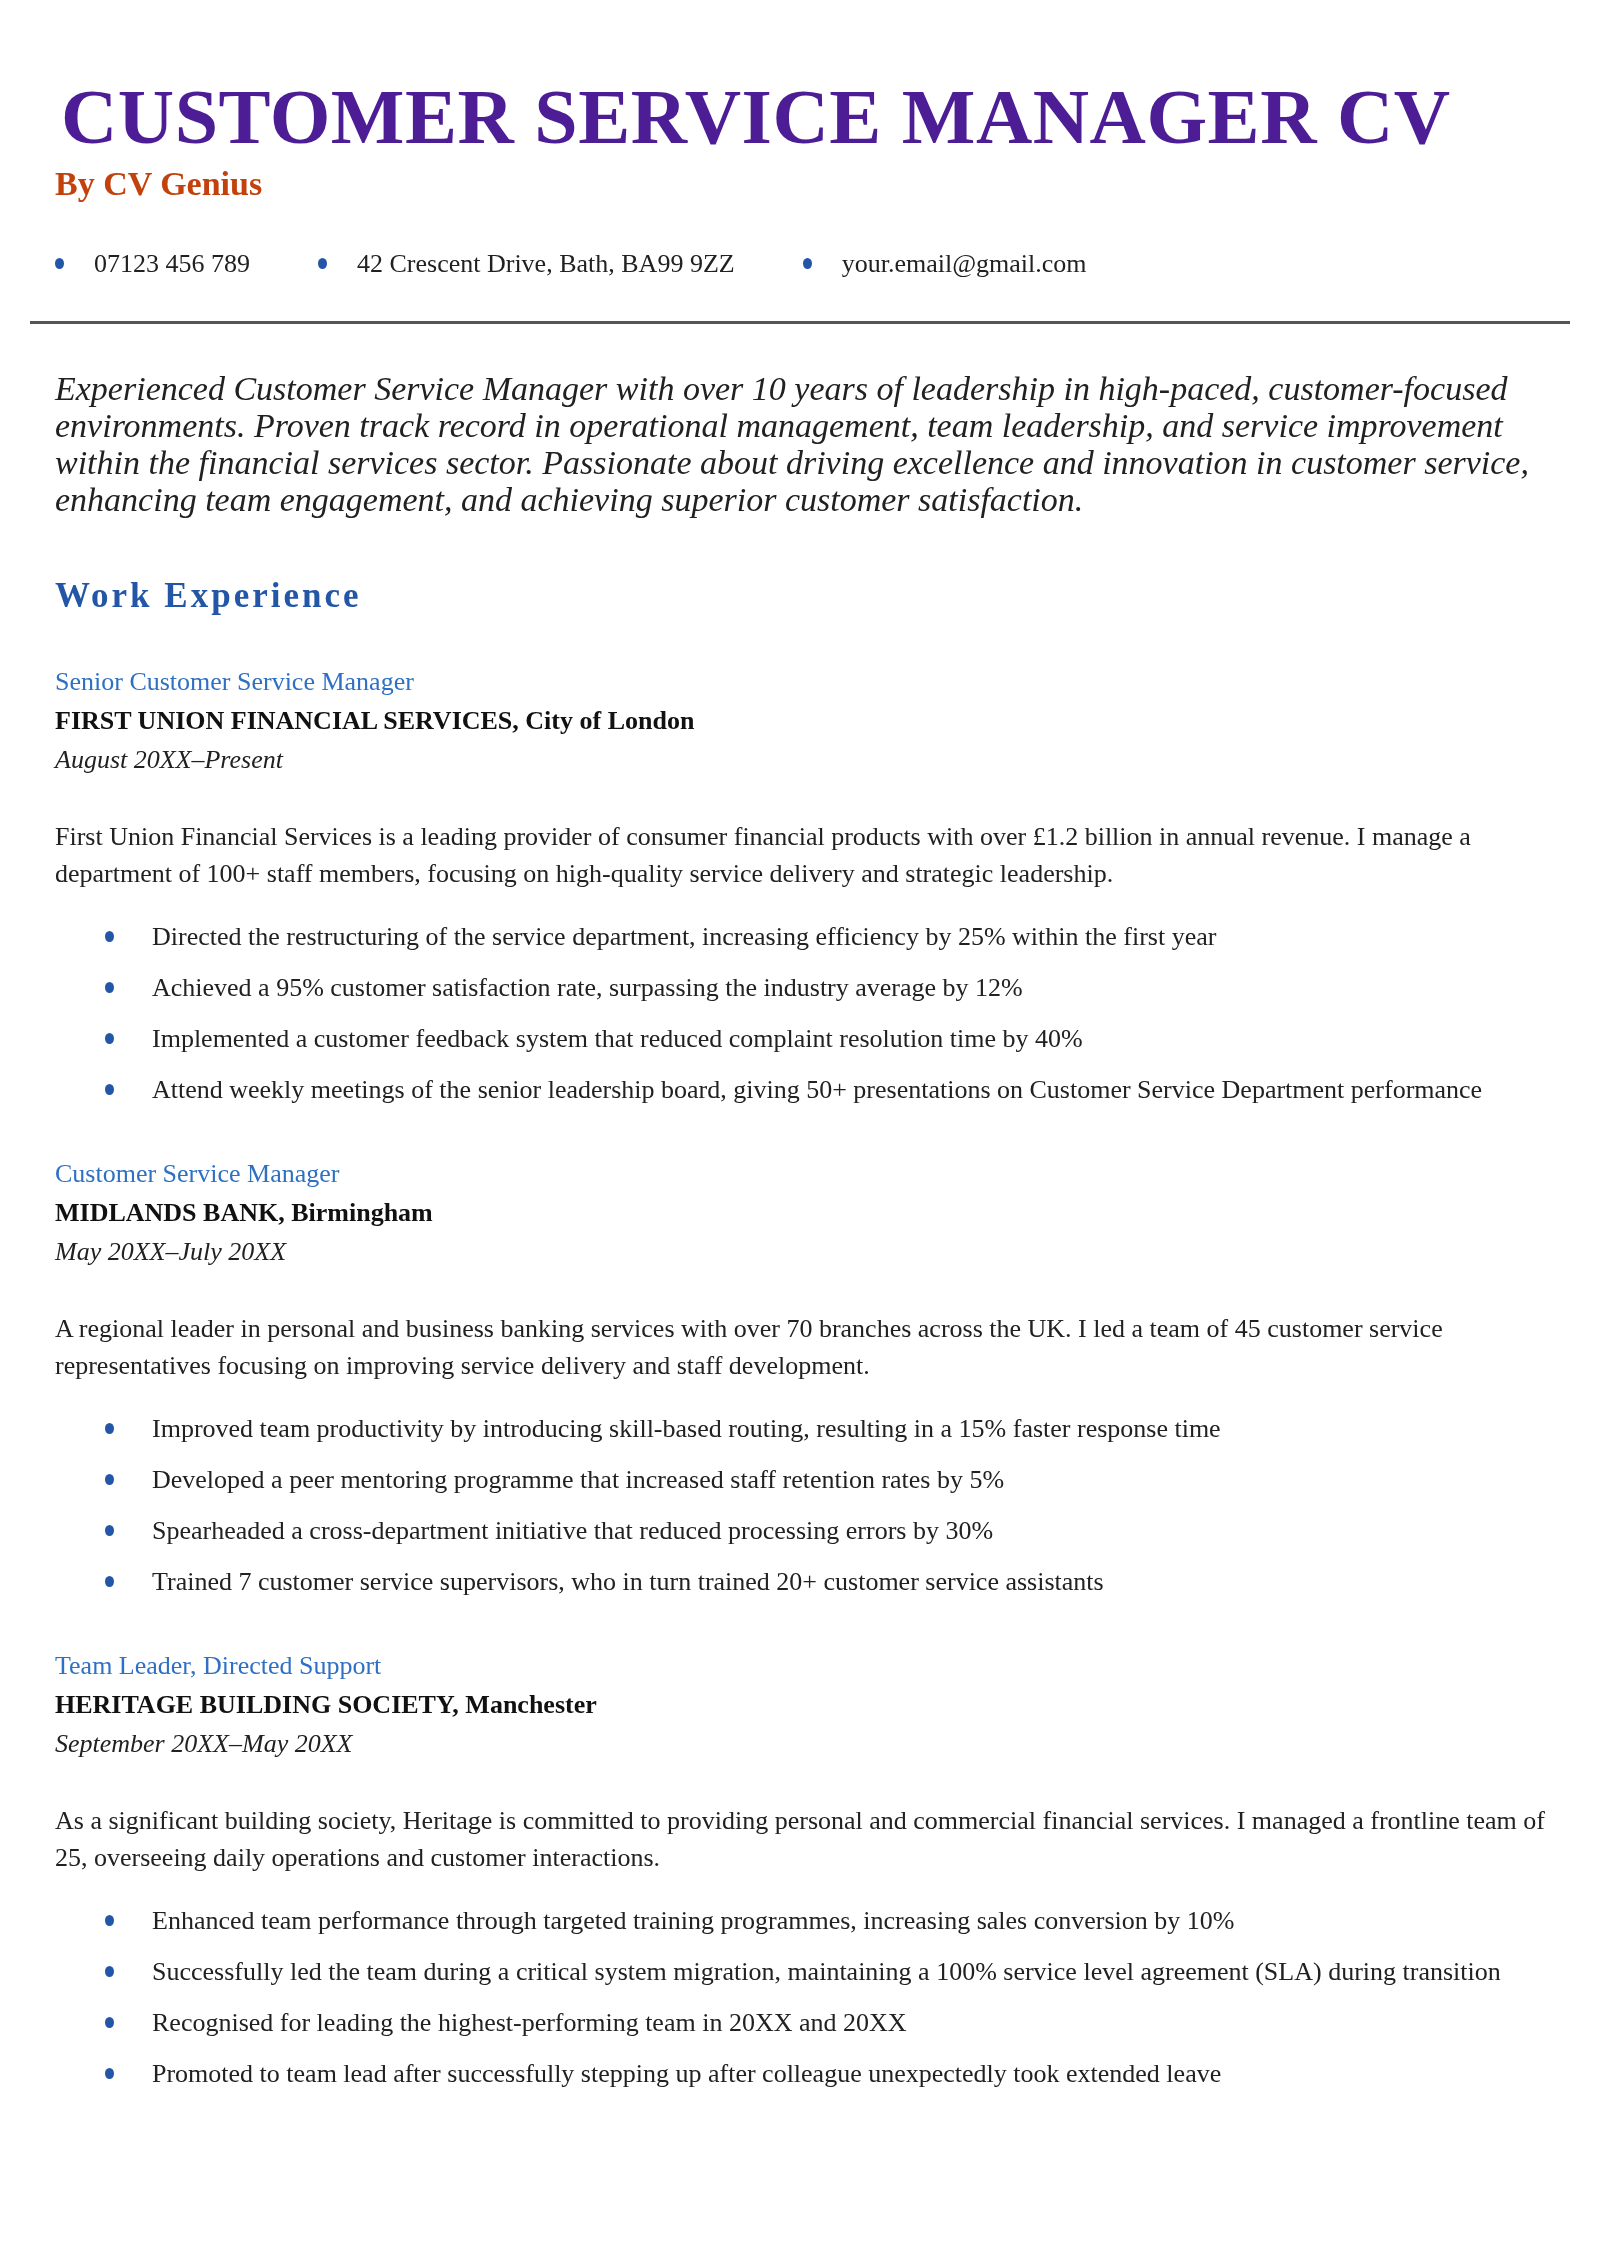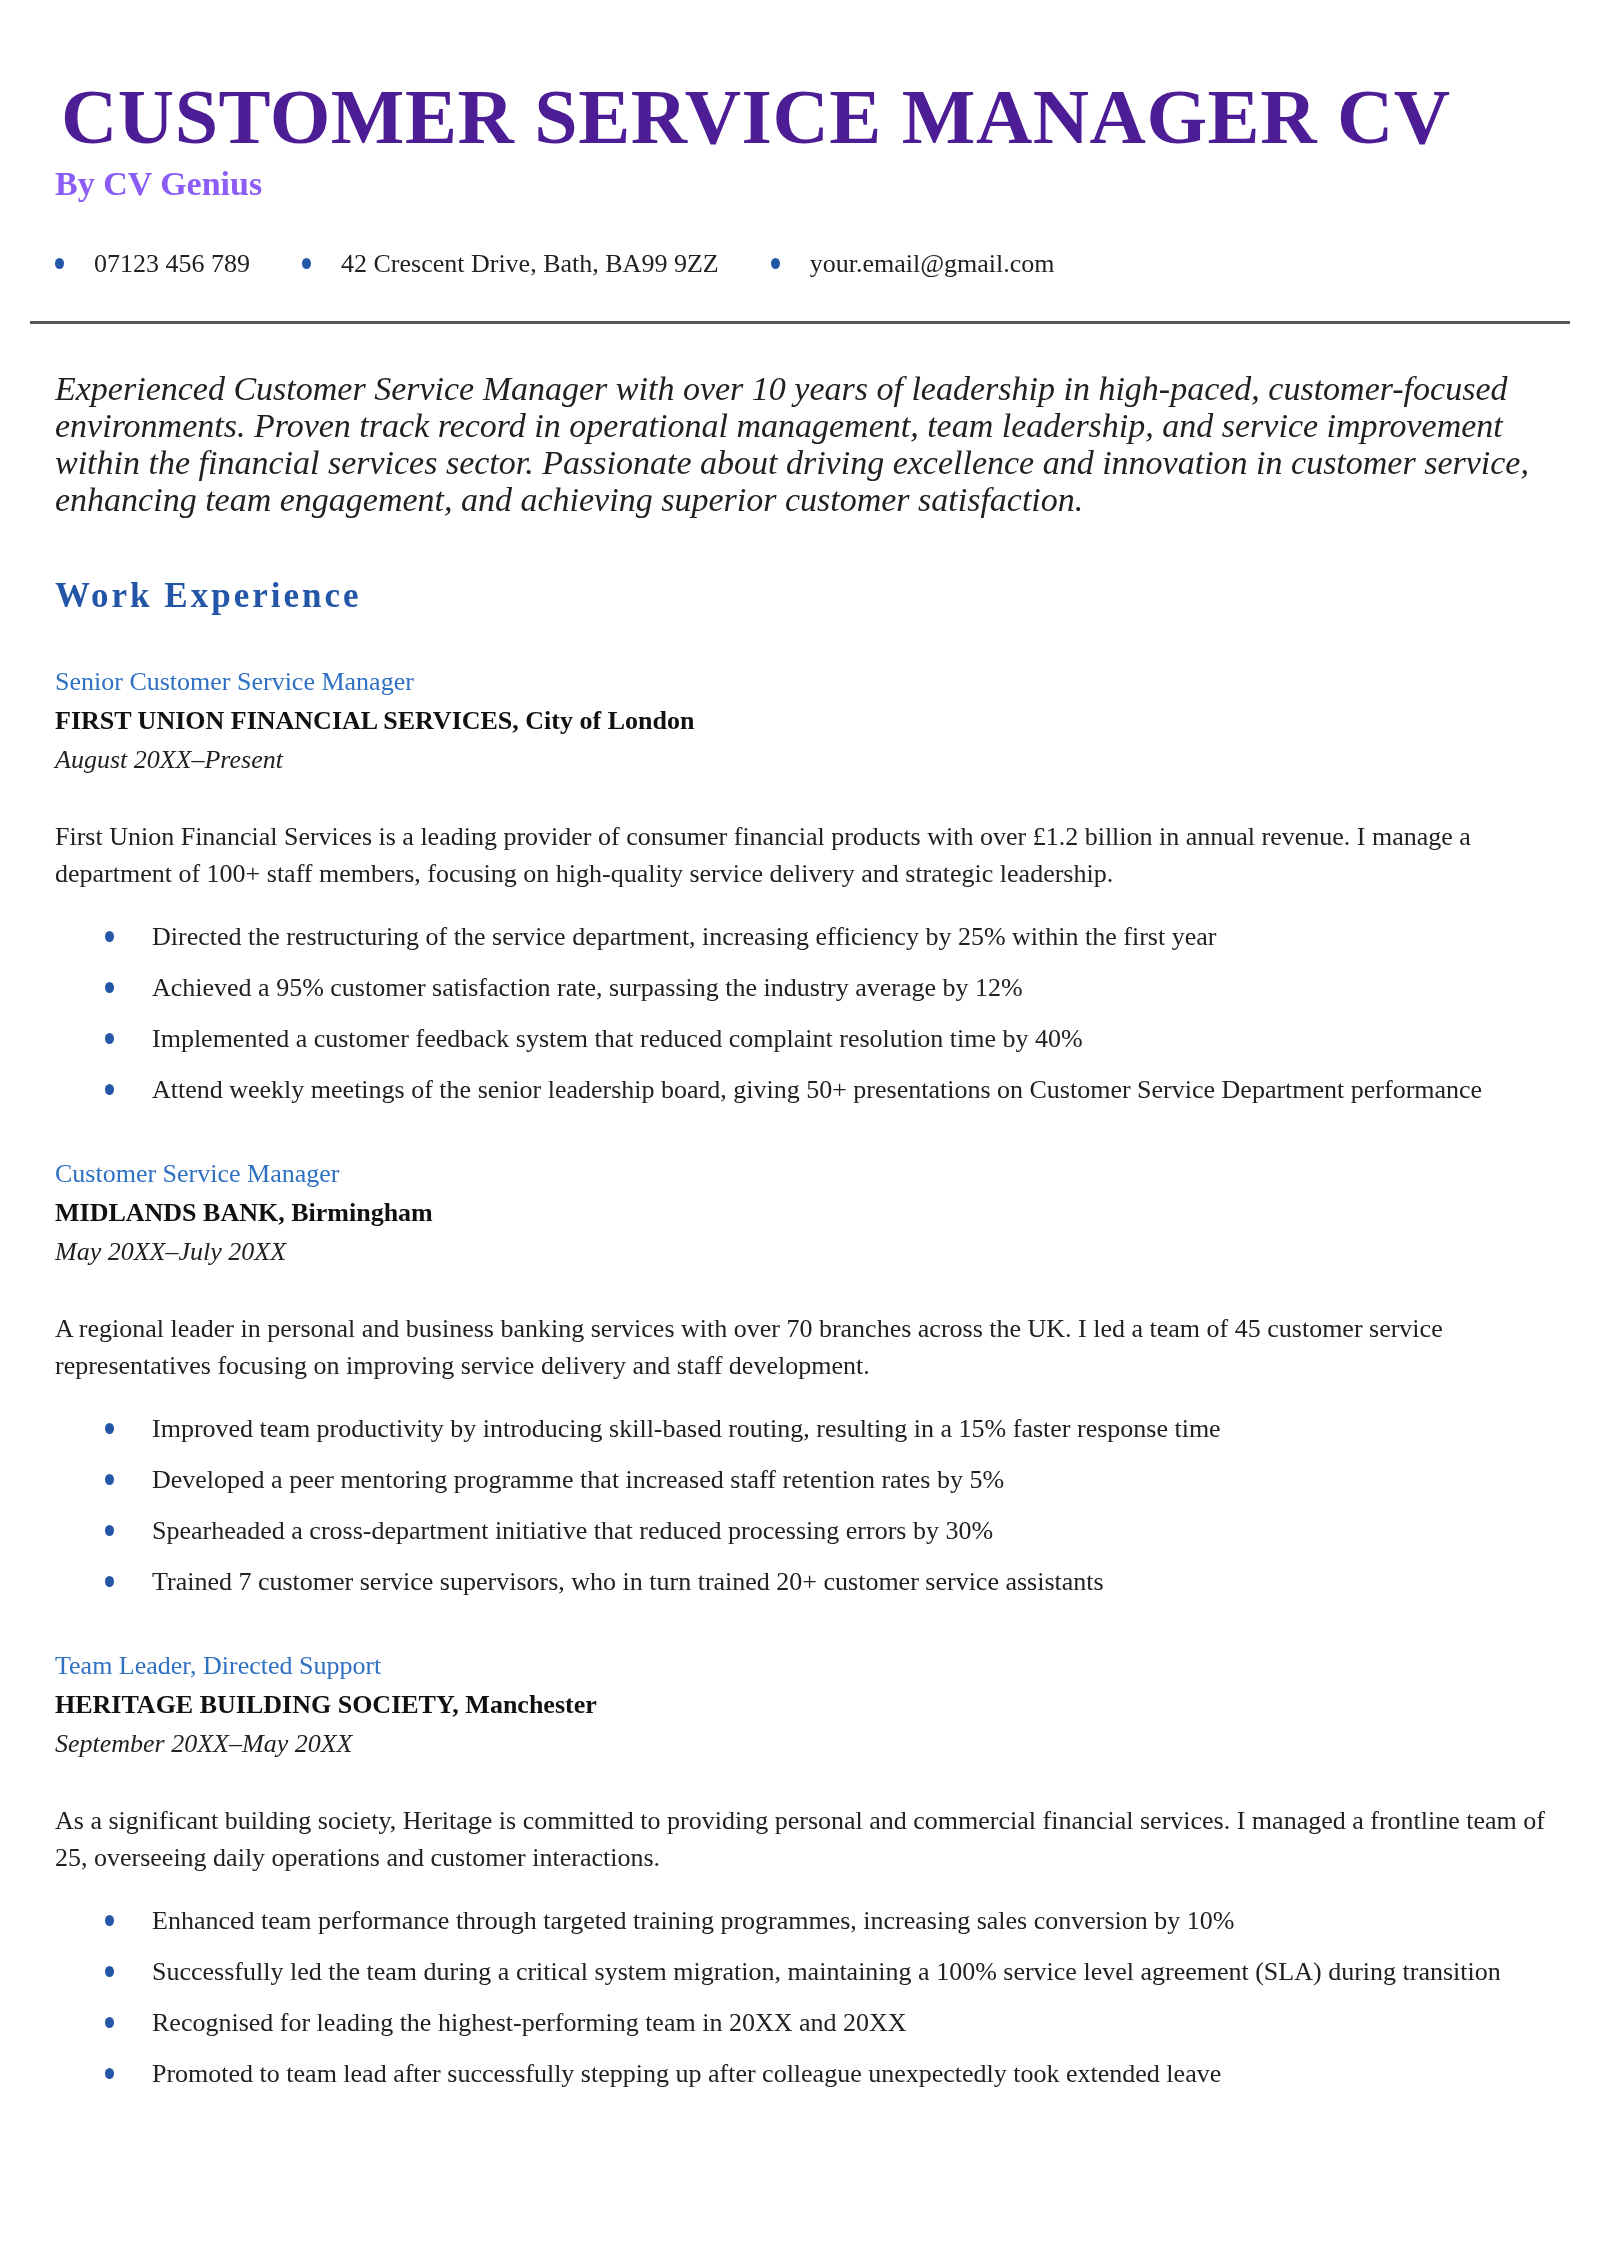--- a/index.html
+++ b/index.html
@@ -18,28 +18,28 @@
     font-size: 78px;
     line-height: 1.06;
     font-weight: bold;
     color: #4c1d95;
     letter-spacing: 0.5px;
     white-space: nowrap;
   }
   .byline {
     font-size: 34px;
     font-weight: bold;
-    color: #8b5cf6;
+    color: #c2410c;
   }
 
   .contact-row {
     margin-top: 46px;
     display: flex;
     align-items: center;
-    gap: 52px;
+    gap: 68px;
     font-size: 26px;
   }
   .contact-item { display: flex; align-items: center; gap: 30px; }
   .dot {
     width: 9px; height: 11px;
     border-radius: 50%;
     background: #2456a8;
     flex: 0 0 auto;
   }
 

